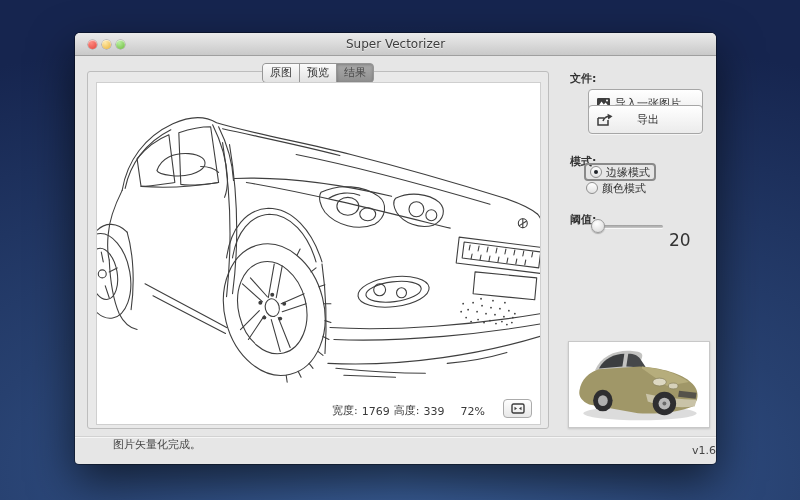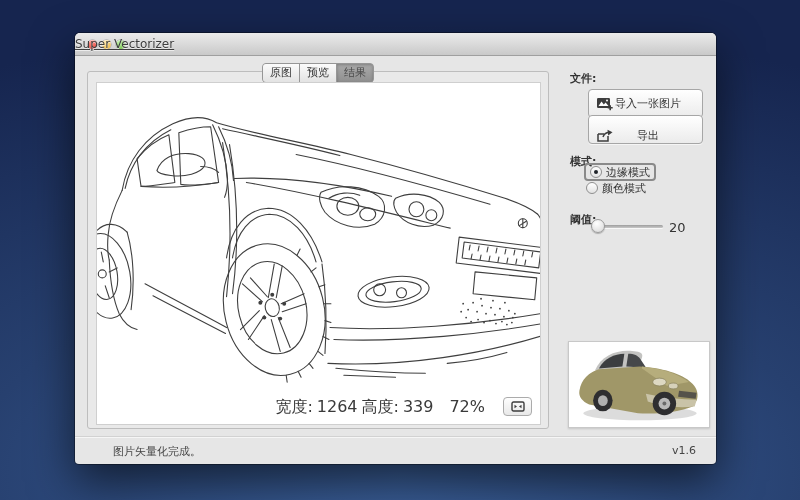--- a/index.html
+++ b/index.html
@@ -17,21 +17,21 @@
     background:#e6e6e6;border-radius:5px 5px 4px 4px;
     box-shadow:0 18px 45px rgba(0,0,0,.6), 0 0 0 1px rgba(0,0,0,.35);
   }
   .titlebar{
     position:absolute;left:0;top:0;right:0;height:22px;
     background:linear-gradient(#ebebeb,#c9c9c9);
     border-bottom:1px solid #9f9f9f;border-radius:5px 5px 0 0;
   }
   .title{
     position:absolute;left:0;right:0;top:0;height:32px;line-height:22px;
-    font-size:12px;color:#3e3e3e;text-shadow:0 1px 0 rgba(255,255,255,.6);text-decoration:underline;
+    text-align:center;font-size:12px;color:#3e3e3e;text-shadow:0 1px 0 rgba(255,255,255,.6);
   }
   .tl{position:absolute;top:7px;width:9px;height:9px;border-radius:50%;box-shadow:inset 0 1px 1px rgba(255,255,255,.6), 0 0 0 .5px rgba(0,0,0,.3);}
   .tl.close{left:13px;background:radial-gradient(circle at 35% 30%, #ff8a80,#e2453c);}
   .tl.min{left:27px;background:radial-gradient(circle at 35% 30%, #ffe9a8,#e9b238);}
   .tl.zoom{left:41px;background:radial-gradient(circle at 35% 30%, #b8efa0,#6dbb3c);}
 
   
   .tabbox{
     position:absolute;left:12px;top:38px;width:460px;height:356px;
     background:#e9e9e9;border:1px solid #bdbdbd;border-radius:3px;
@@ -47,22 +47,22 @@
   }
   .seg:last-child{border-right:none;}
   .seg.selected{background:linear-gradient(#aaaaaa,#8f8f8f);color:#4a4a4a;box-shadow:inset 0 1px 3px rgba(0,0,0,.25);}
 
   .canvas{
     position:absolute;left:8px;top:10px;right:7px;bottom:3px;
     background:#ffffff;border:1px solid #cfcfcf;
   }
   .canvas svg.car{position:absolute;left:0;top:0;width:100%;height:100%;}
   .canvas-info{
-    position:absolute;right:8px;bottom:6px;display:flex;align-items:flex-start;
-    font-size:16px;color:#3a3a3a;gap:4px;
+    position:absolute;right:8px;bottom:6px;display:flex;align-items:flex-end;
+    font-size:11px;color:#3a3a3a;gap:4px;
   }
   .canvas-info .gap{width:8px;}
   .fitbtn{
     margin-left:14px;width:27px;height:17px;border:1px solid #ababab;border-radius:4px;
     background:linear-gradient(#fefefe,#e8e8e8);display:flex;align-items:center;justify-content:center;
     box-shadow:0 1px 0 rgba(255,255,255,.7);
   }
 
   
   .sec-label{position:absolute;font-size:11px;font-weight:bold;color:#333;}
@@ -90,36 +90,36 @@
 
   .slider-track{
     position:absolute;left:516px;top:192px;width:72px;height:3px;border-radius:2px;
     background:linear-gradient(#9d9d9d,#c9c9c9);box-shadow:0 1px 0 rgba(255,255,255,.7);
   }
   .slider-knob{
     position:absolute;left:516px;top:186px;width:14px;height:14px;border-radius:50%;
     background:radial-gradient(circle at 40% 30%, #ffffff,#d6d6d6);
     border:1px solid #9a9a9a;box-sizing:border-box;box-shadow:0 1px 1px rgba(0,0,0,.25);
   }
-  .slider-value{position:absolute;left:594px;top:187px;font-size:13px;color:#333;}
+  .slider-value{position:absolute;left:594px;top:197px;font-size:17px;color:#333;}
 
   .thumb{
     position:absolute;left:493px;top:308px;width:142px;height:87px;
     background:#ffffff;border:1px solid #c8c8c8;box-sizing:border-box;
     box-shadow:0 1px 2px rgba(0,0,0,.15);
   }
   .thumb svg{width:100%;height:100%;display:block;}
 
   .statusbar{
     position:absolute;left:0;right:0;bottom:0;height:27px;border-radius:0 0 4px 4px;
     border-top:1px solid #d2d2d2;box-shadow:inset 0 1px 0 #f6f6f6;
     font-size:11px;color:#454545;
   }
-  .statusbar .msg{position:absolute;left:38px;top:7px;}
-  .statusbar .ver{position:absolute;right:20px;top:7px;}
+  .statusbar .msg{position:absolute;left:38px;top:0;}
+  .statusbar .ver{position:absolute;right:0;top:7px;}
 </style>
 </head>
 <body>
 
 <div class="desktop">
   <div class="window">
 
     <div class="titlebar">
       <span class="tl close"></span>
       <span class="tl min"></span>
@@ -254,21 +254,21 @@
                 <circle cx="420" cy="232" r="0.9"></circle>
                 <circle cx="398" cy="219" r="0.9"></circle>
               <circle cx="386" cy="217" r="0.9"></circle>
                 <circle cx="410" cy="221" r="0.9"></circle>
             </g>
           </g>
         </svg>
 
         <div class="canvas-info">
           <span>宽度:</span>
-          <span>1264</span>
+          <span>1769</span>
           <span>高度:</span>
           <span>339</span>
           <span class="gap"></span>
           <span>72%</span>
           <div class="fitbtn">
             <svg width="14" height="11" viewBox="0 0 14 11">
               <rect x="1" y="1" width="12" height="9" rx="1.5" fill="none" stroke="#3c3c3c" stroke-width="1.4"></rect>
               <path d="M 6,5.5 L 3.5,3.8 L 3.5,7.2 Z M 8,5.5 L 10.5,3.8 L 10.5,7.2 Z" fill="#3c3c3c"></path>
             </svg>
           </div>
@@ -282,21 +282,21 @@
       <div class="btn" style="top:56px;">
         <svg class="ic" viewBox="0 0 18 14">
           <rect x="1" y="1" width="13" height="10" rx="1.2" fill="#3d3d3d"></rect>
           <path d="M 2.5,9 L 5.5,4.5 L 7.8,7.5 L 9.6,5.4 L 12.5,9 Z" fill="#ffffff"></path>
           <circle cx="11" cy="3.6" r="1" fill="#ffffff"></circle>
           <path d="M 14.2,8.2 v5 M 11.7,10.7 h5" stroke="#3d3d3d" stroke-width="1.6"></path>
         </svg>
         <span class="lbl">导入一张图片</span>
       </div>
 
-      <div class="btn" style="top:82px;align-items:flex-end;">
+      <div class="btn" style="top:72px;">
         <svg class="ic" viewBox="0 0 18 14">
           <path d="M 2,5 h6 v0 M 2,5 v7 h10 v-5" fill="none" stroke="#3d3d3d" stroke-width="1.5"></path>
           <path d="M 7,8 C 8,5 10,3.5 13,3.2" fill="none" stroke="#3d3d3d" stroke-width="1.5"></path>
           <path d="M 11.5,0.8 L 16.5,3.2 L 12.2,6.6 Z" fill="#3d3d3d"></path>
         </svg>
         <span class="lbl">导出</span>
       </div>
 
       <div class="sec-label" style="left:495px;top:121px;">模式:</div>
 

